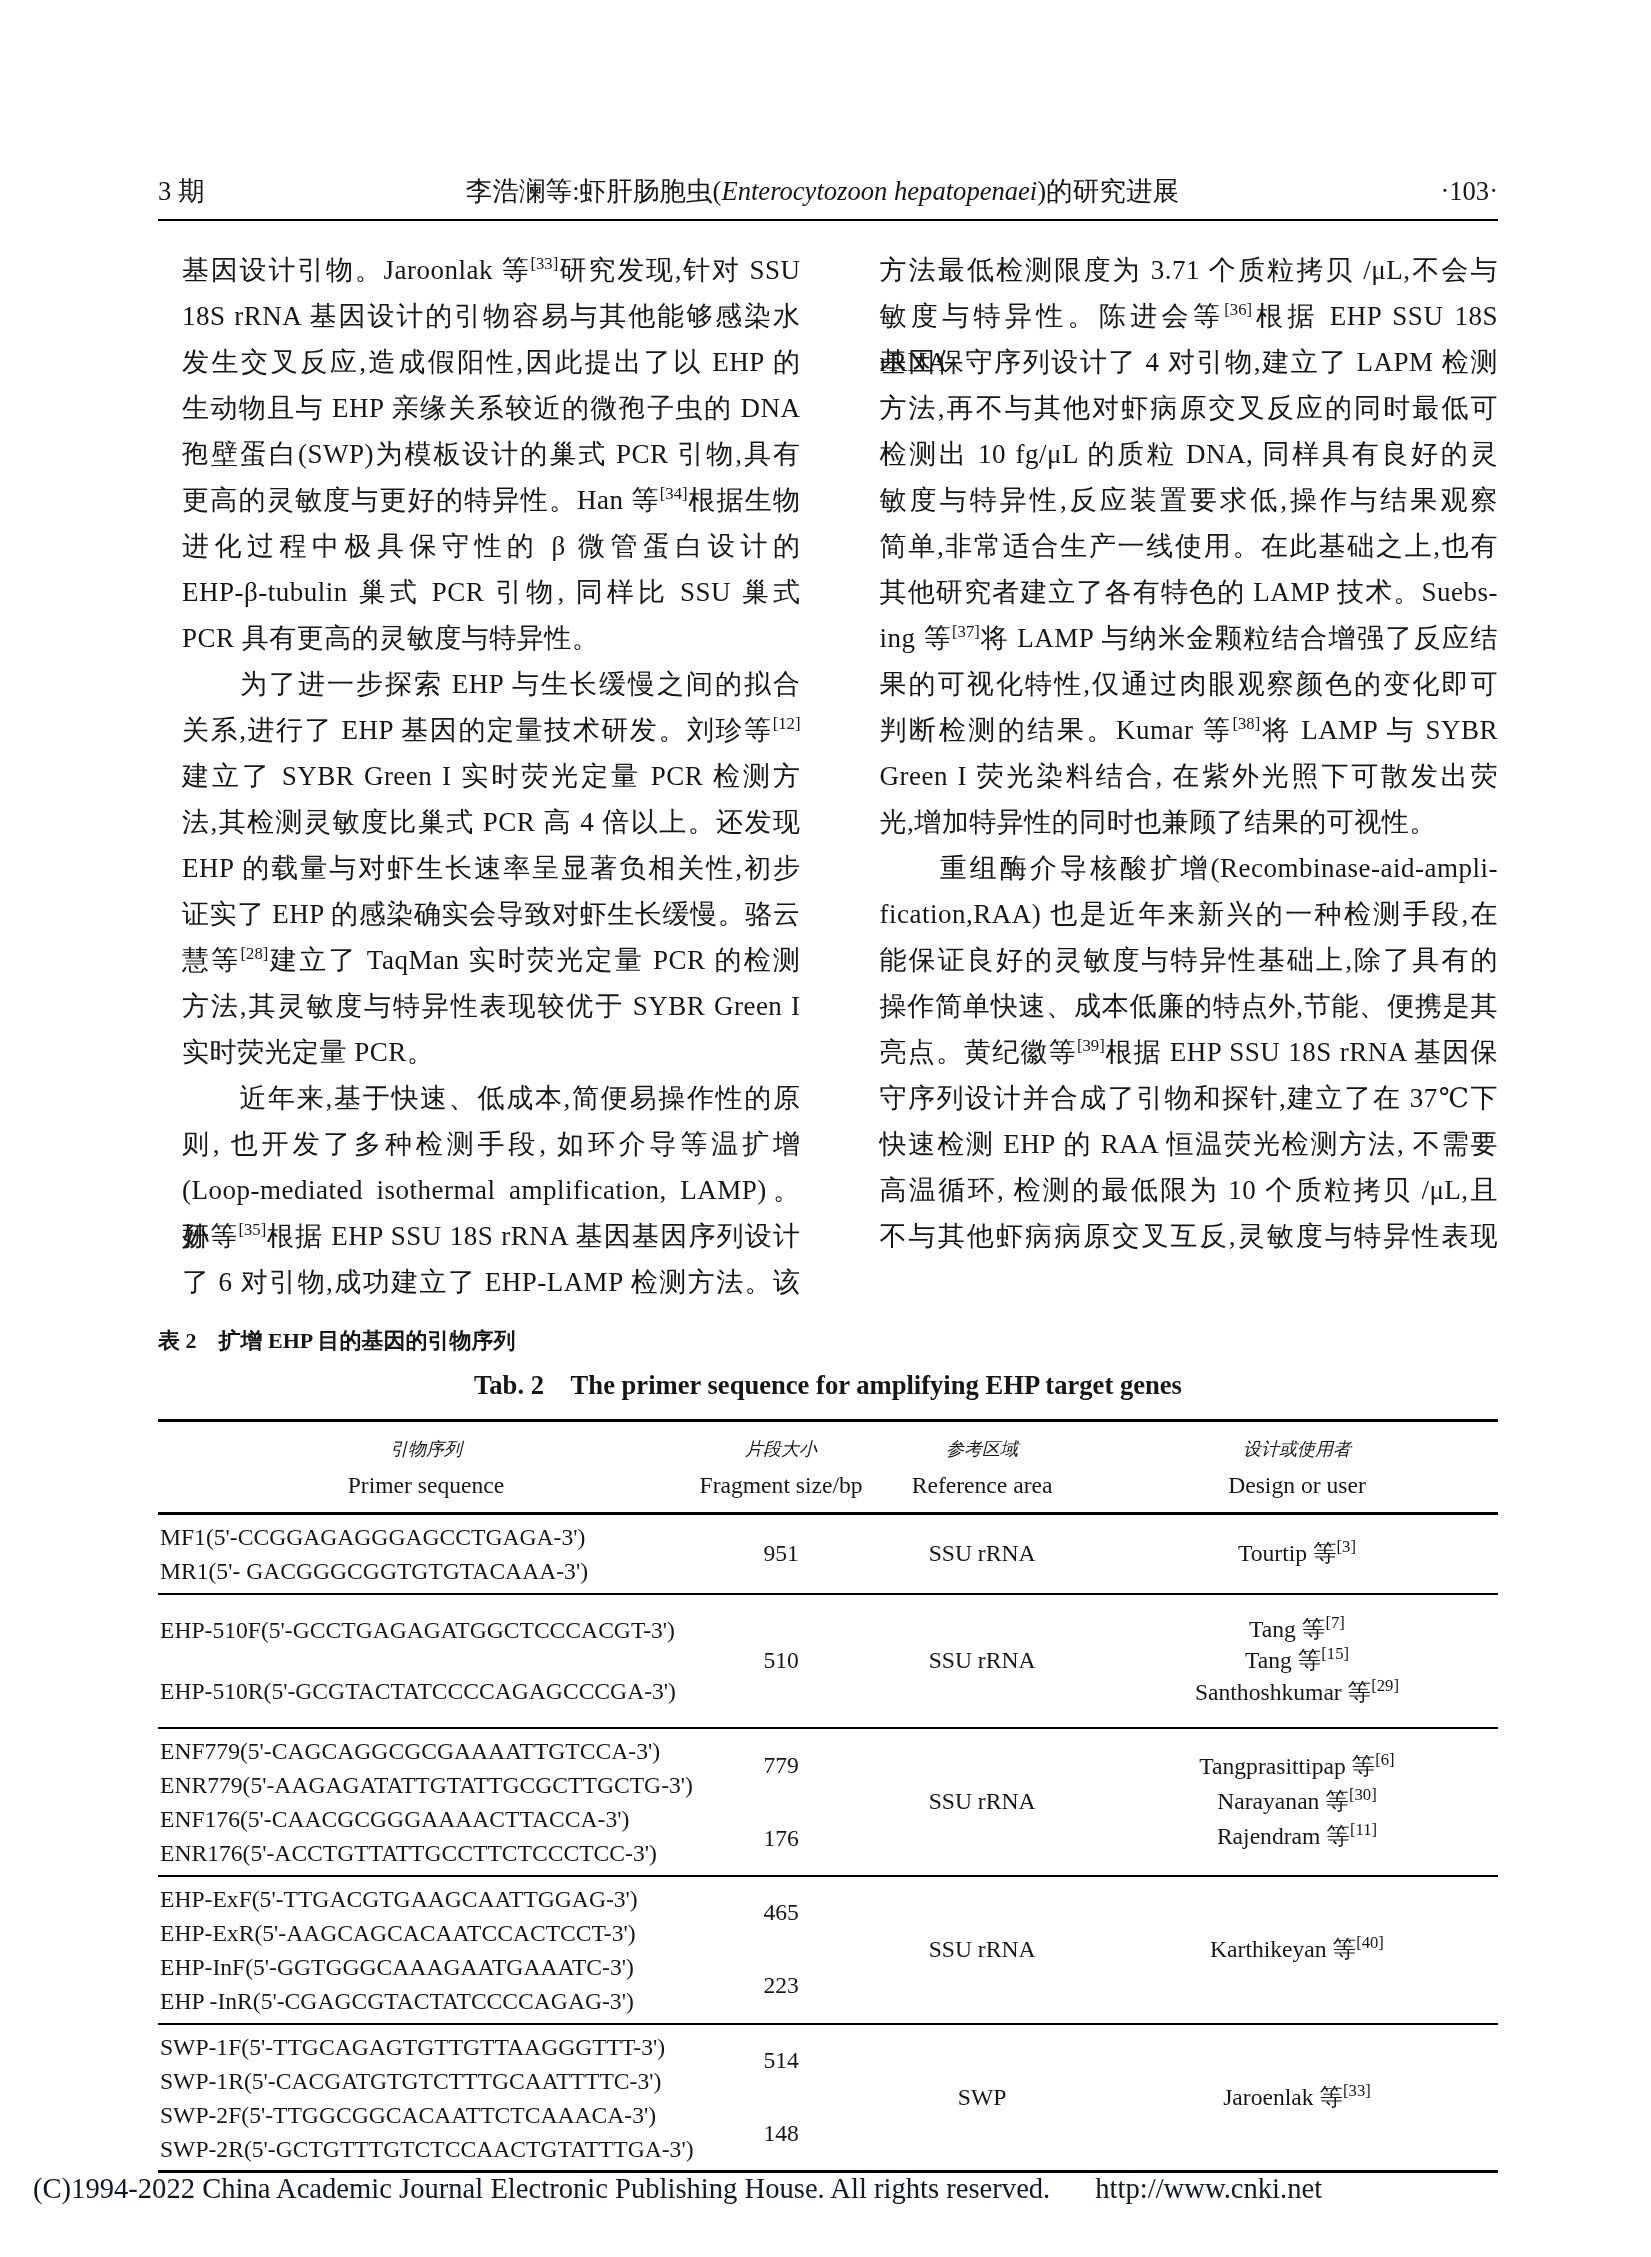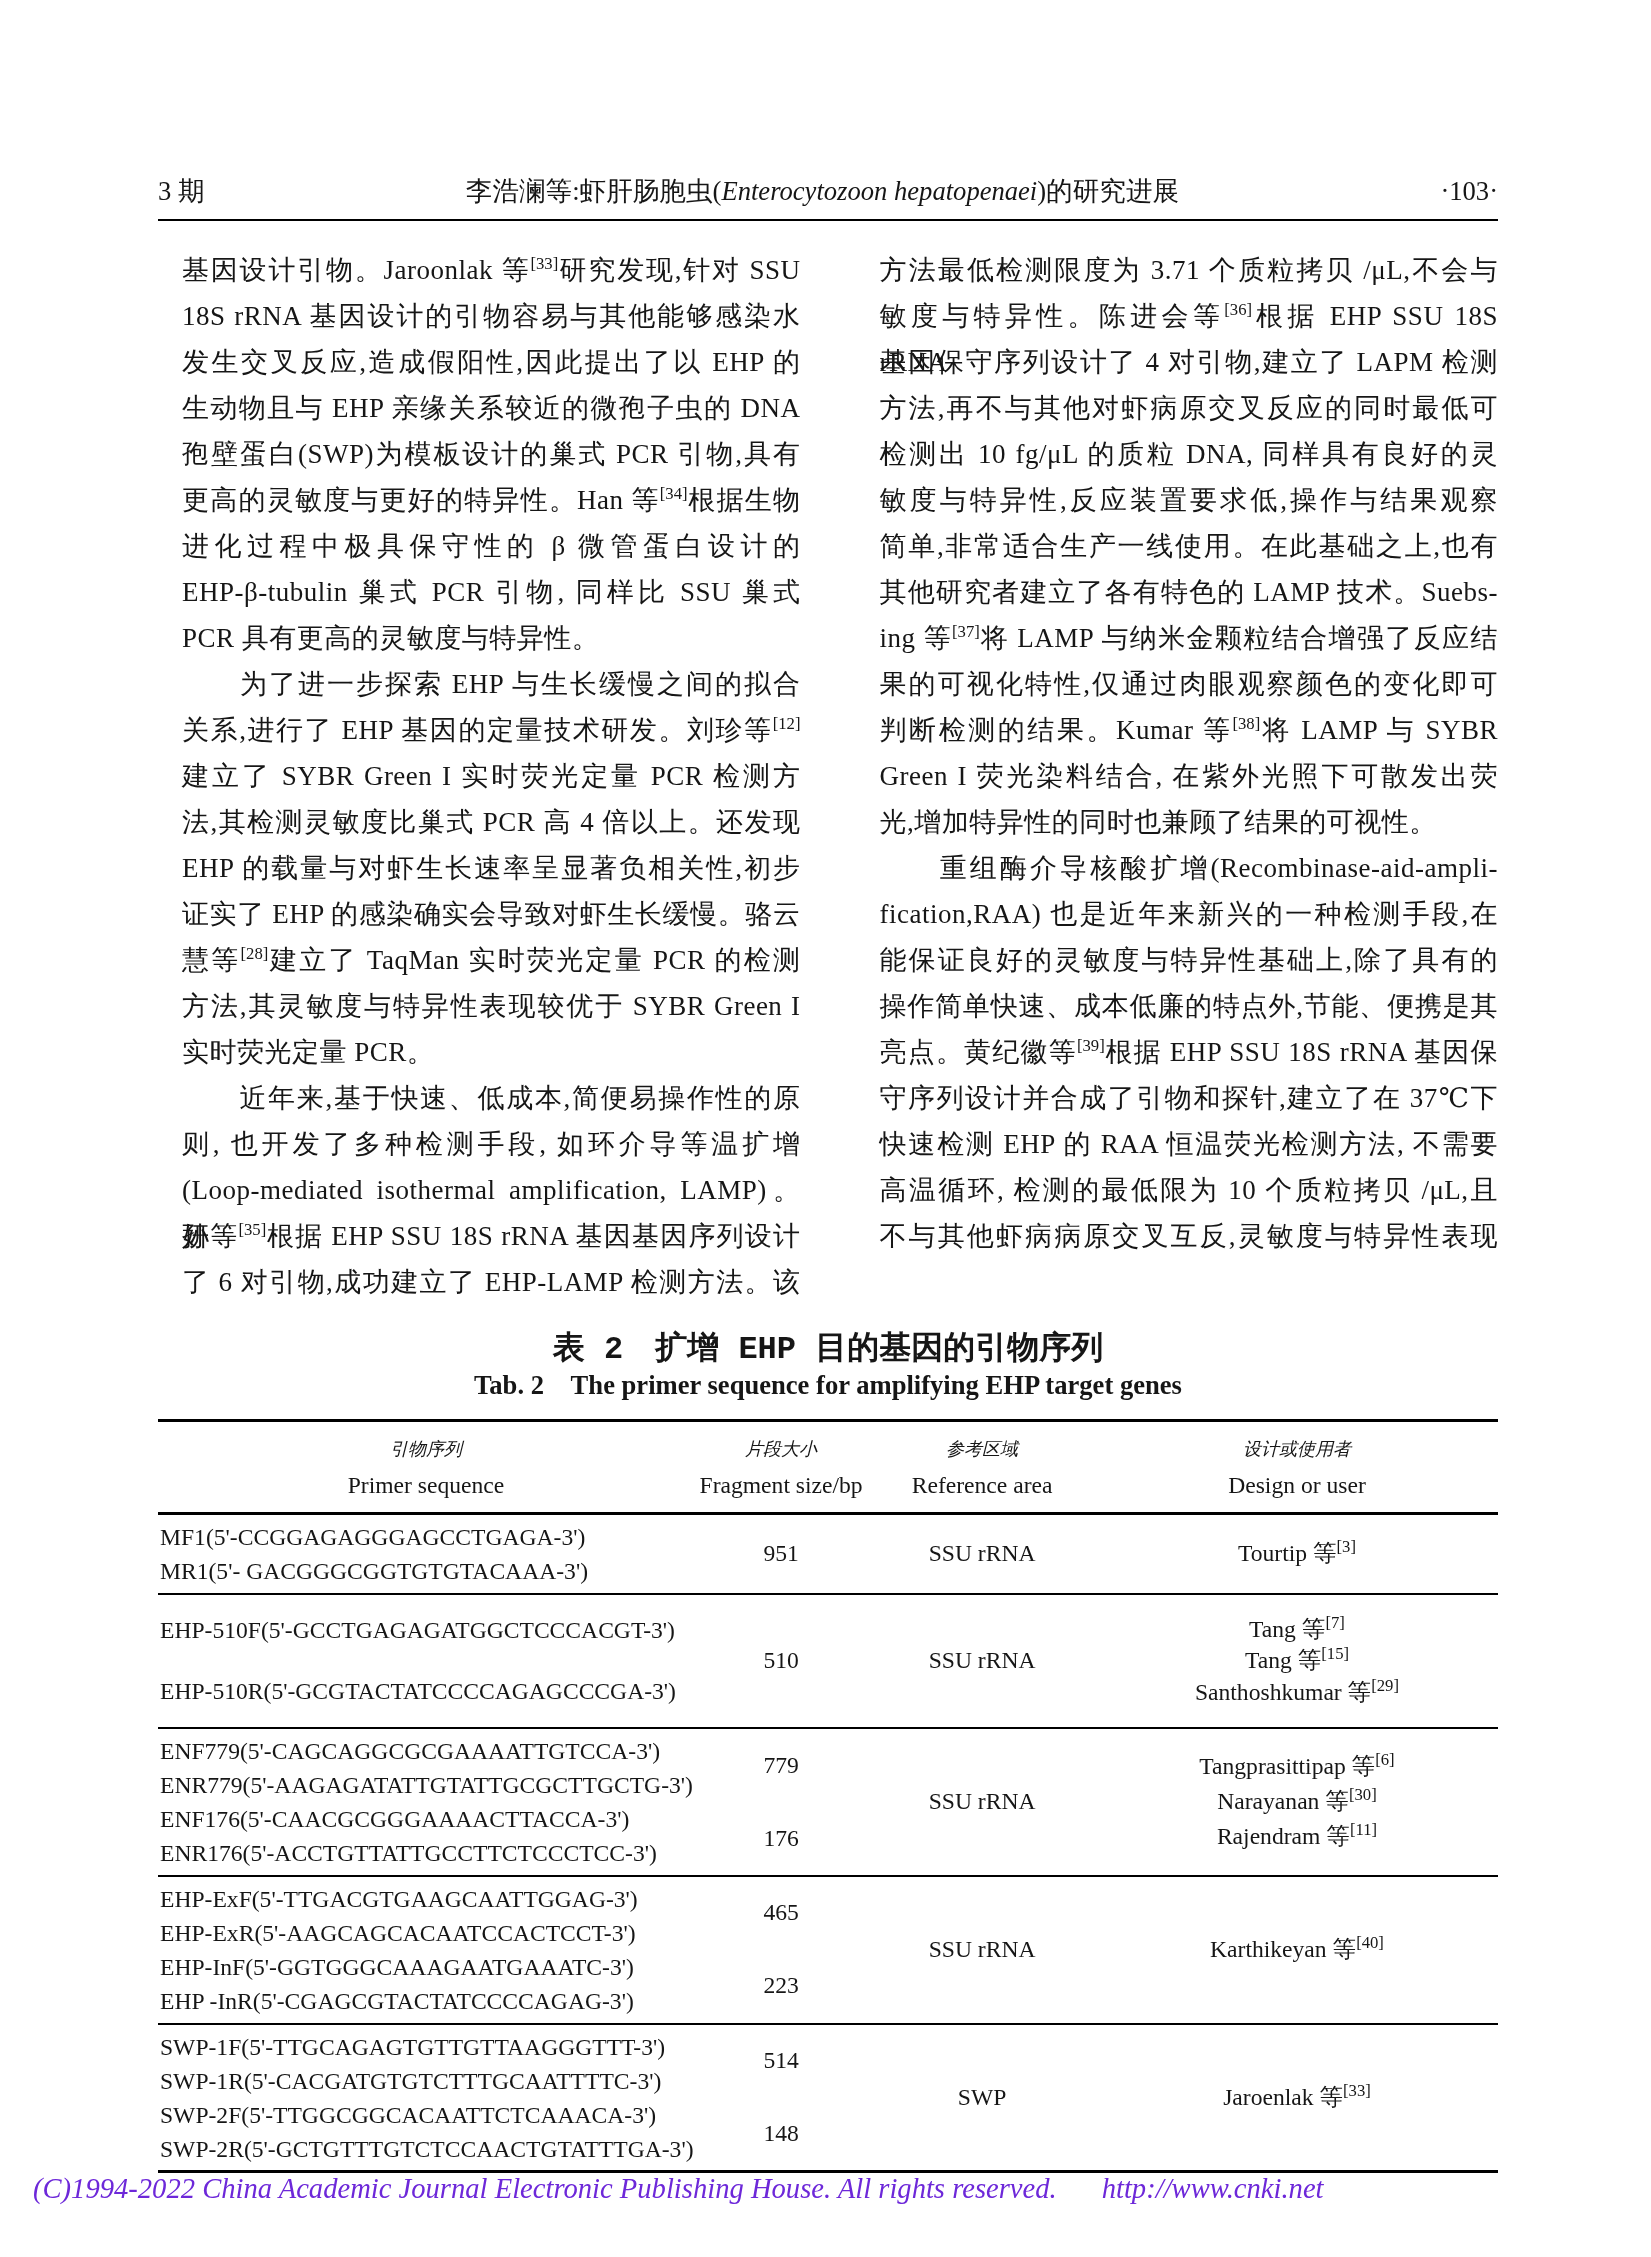--- a/index.html
+++ b/index.html
@@ -24,42 +24,42 @@
   .cols{position:absolute;left:158px;top:247px;width:1340px;display:flex;gap:55px;}
   .col{width:642px;margin-left:24px;}
   .line{
     height:46px;line-height:46px;font-size:27px;white-space:nowrap;
     text-align:left;letter-spacing:0.5px;
   }
   .line.j{white-space:normal;text-align:justify;text-align-last:justify;}
   sup{font-size:16.7px;line-height:0;vertical-align:super;letter-spacing:0;}
 
   
-  .tcap-zh{position:absolute;left:158px;top:1326px;width:1340px;text-align:center;
-    font-weight:bold;font-size:32px;font-family:Liberation Mono, monospace;}
+  .tcap-zh{position:absolute;left:158px;top:1326px;width:1340px;
+    font-weight:bold;font-size:22px;font-family:Liberation Serif, serif;}
   .tcap-en{position:absolute;left:158px;top:1367px;width:1340px;text-align:center;
     font-weight:bold;font-size:26.6px;}
   .ptable{position:absolute;left:158px;top:1419px;width:1340px;border-top:3.4px solid #000;}
   .trow{display:grid;grid-template-columns:40% 13% 17% 30%;}
   .thead{border-bottom:3px solid #000;padding:7.9px 0 9.9px 0;}
   .thead .hc{text-align:center;}
   .thead .hzh{font-size:18px;line-height:39px;font-style:italic;}
   .thead .hen{font-size:23.6px;line-height:33px;}
   .tgroup{border-bottom:2.5px solid #000;}
   .tgroup:last-child{border-bottom:3.4px solid #000;}
   .cell-seq{padding:4.9px 0 4.9px 2px;display:flex;flex-direction:column;justify-content:space-around;}
   .seq{font-size:23.6px;line-height:34px;white-space:nowrap;}
   .cell-mid{display:flex;flex-direction:column;justify-content:space-around;text-align:center;}
   .size,.refarea{font-size:23.6px;line-height:29.6px;}
   .cell-user{display:flex;flex-direction:column;justify-content:space-evenly;text-align:center;padding:19px 0;}
   .user{font-size:23.6px;line-height:31.5px;white-space:nowrap;}
 
   
   .pfoot{position:absolute;left:33px;top:2173px;width:1576px;
-    color:#6d28d9;font-size:28.6px;white-space:nowrap;font-style:italic;}
+    color:#0f172a;font-size:28.6px;white-space:nowrap;}
   .pfoot .url{margin-left:45px;}
 </style>
 </head>
 <body>
 
 <div class="page">
 
   <div class="runhead">
     <span>3 期</span>
     <span class="mid"><span>李浩澜等:虾肝肠胞虫(</span><span class="lat">Enterocytozoon hepatopenaei</span><span>)的研究进展</span></span>

